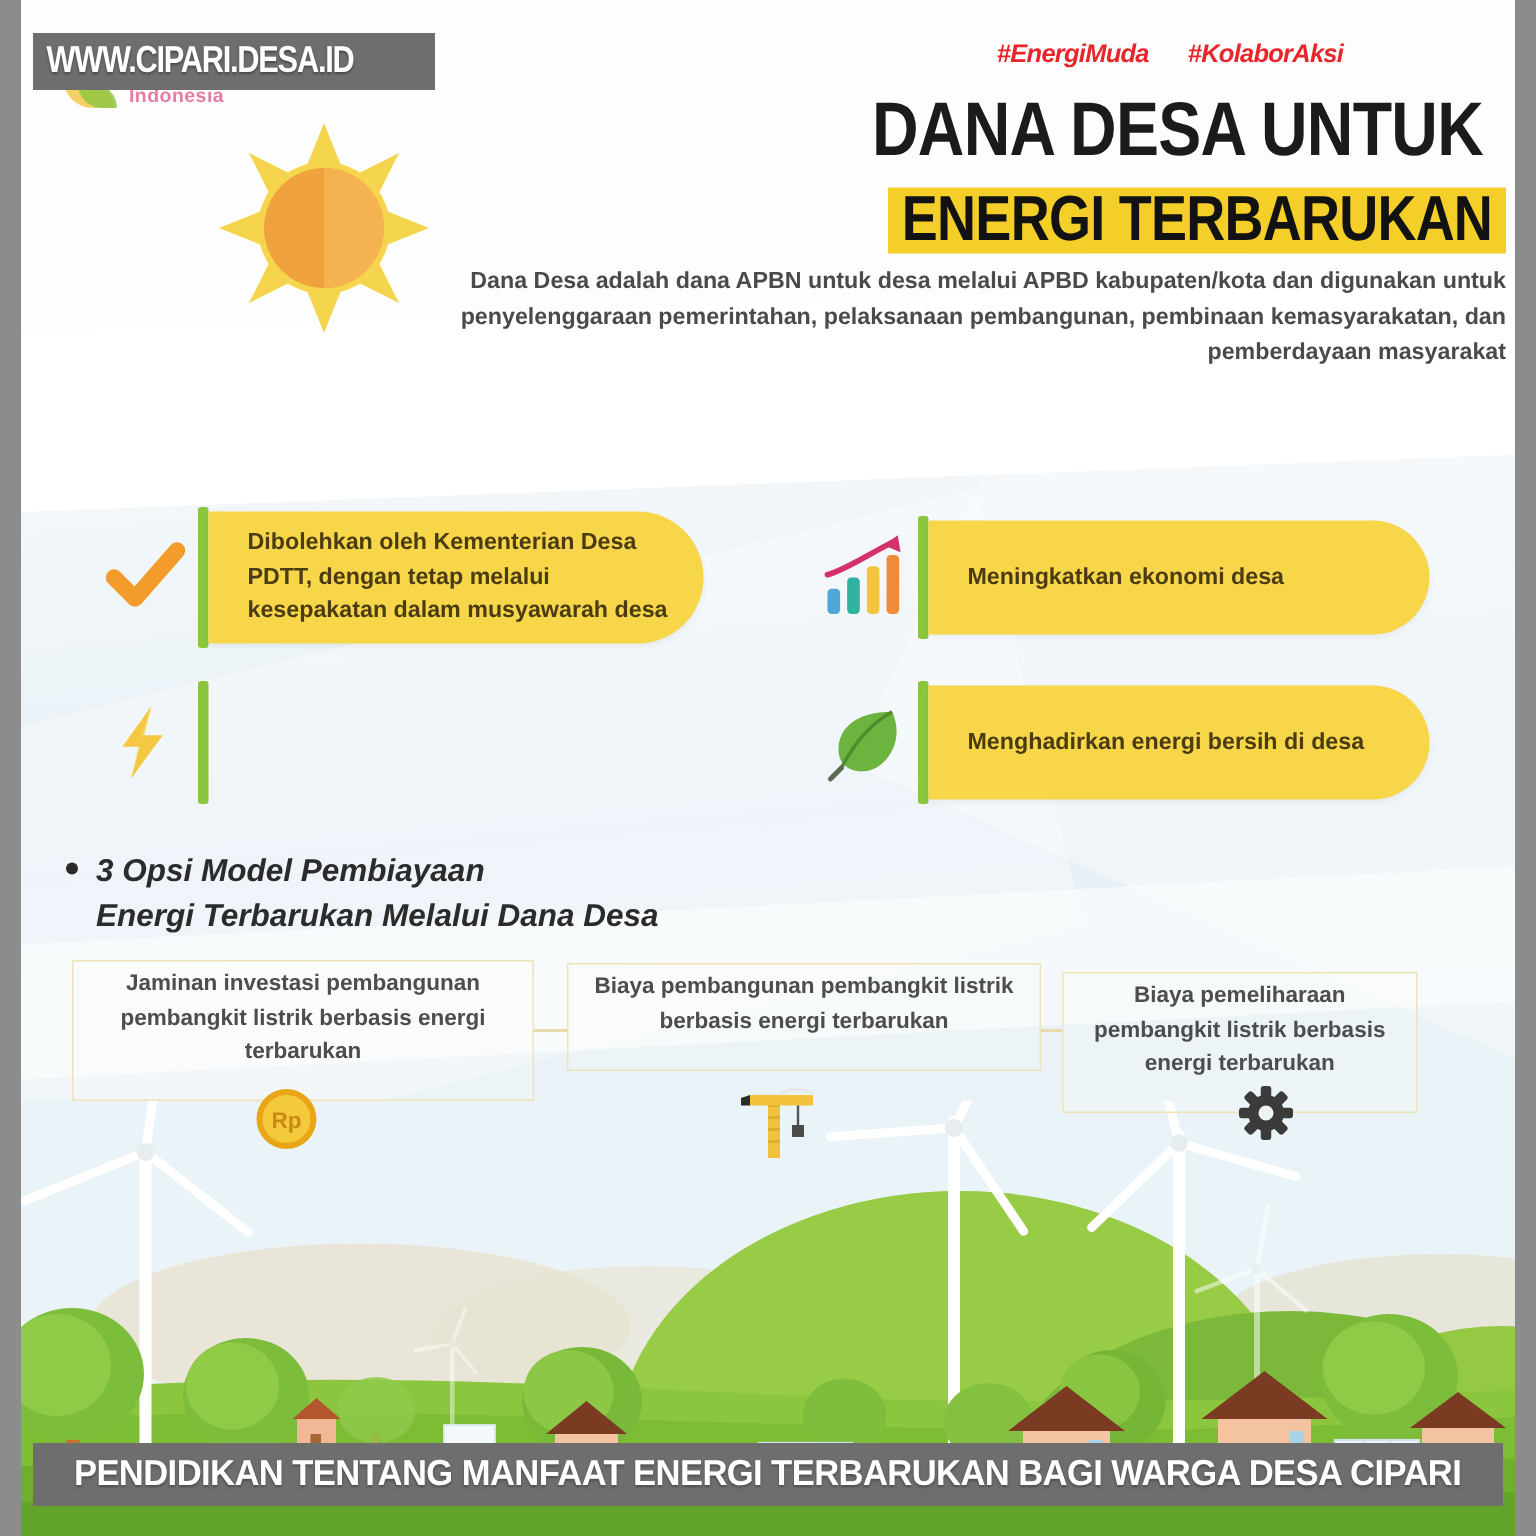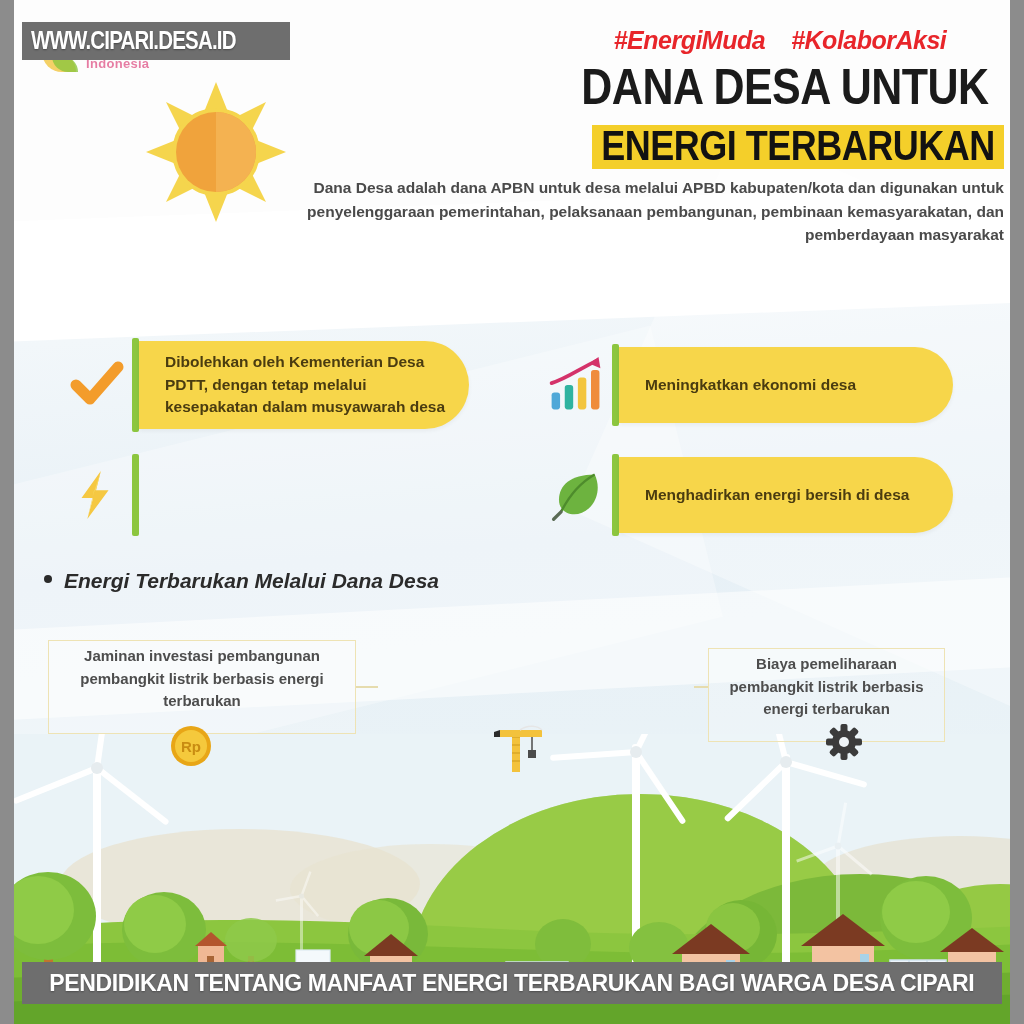--- a/index.html
+++ b/index.html
@@ -73,21 +73,21 @@
   }
 
   
   .sun-wrap { position:absolute; left:142px; top:78px; width:148px; height:148px; z-index:20; }
 
   
   .hashtags {
     position:absolute; left:560px; top:26px; width:440px; text-align:center; z-index:30;
   }
   .hashtags span {
-    color:#e8252a; font-size:25px; font-weight:bold; font-style:italic;
+    color:#e8252a; font-size:17px; font-weight:bold; font-style:italic;
     letter-spacing:-.5px; font-family:"Liberation Sans", sans-serif;
   }
   .hashtags span + span { margin-left:26px; }
 
   .title-1 {
     position:absolute; left:560px; top:62px; width:450px; text-align:center; z-index:30;
     font-size:43px; font-weight:bold; color:#1b1b1b; letter-spacing:-.5px;
     font-family:"Liberation Sans", sans-serif; line-height:1;
     transform:scaleY(1.18); transform-origin:top center;
   }
@@ -304,30 +304,34 @@
       <div class="greenbar"></div>
       <div class="body">
         <p>Menghadirkan energi bersih di desa</p>
       </div>
     </div>
   </div>
 
   <div class="opt-head">
     <div class="bullet"></div>
     <div class="lines">
+      <div>3 Opsi Model Pembiayaan</div>
       <div>Energi Terbarukan Melalui Dana Desa</div>
     </div>
   </div>
 
   <div class="connector conn-1"></div>
   <div class="connector conn-2"></div>
 
   <div class="opts">
     <div class="optbox opt-1">
       <p>Jaminan investasi pembangunan pembangkit listrik berbasis energi terbarukan</p>
+    </div>
+    <div class="optbox opt-2">
+      <p>Biaya pembangunan pembangkit listrik berbasis energi terbarukan</p>
     </div>
     <div class="optbox opt-3">
       <p>Biaya pemeliharaan pembangkit listrik berbasis energi terbarukan</p>
     </div>
   </div>
 
   <div class="opt-ico ico-coin">
     <svg viewBox="0 0 42 42" width="42" height="42">
       <circle cx="21" cy="21" r="20" fill="#e8a617"></circle>
       <circle cx="21" cy="21" r="16" fill="#f5c93c"></circle>

